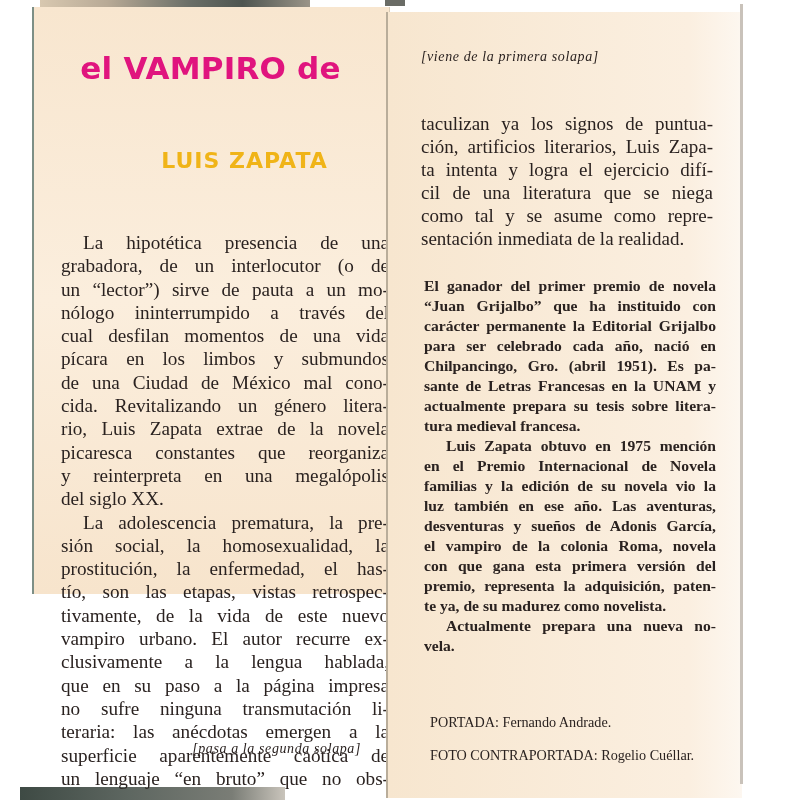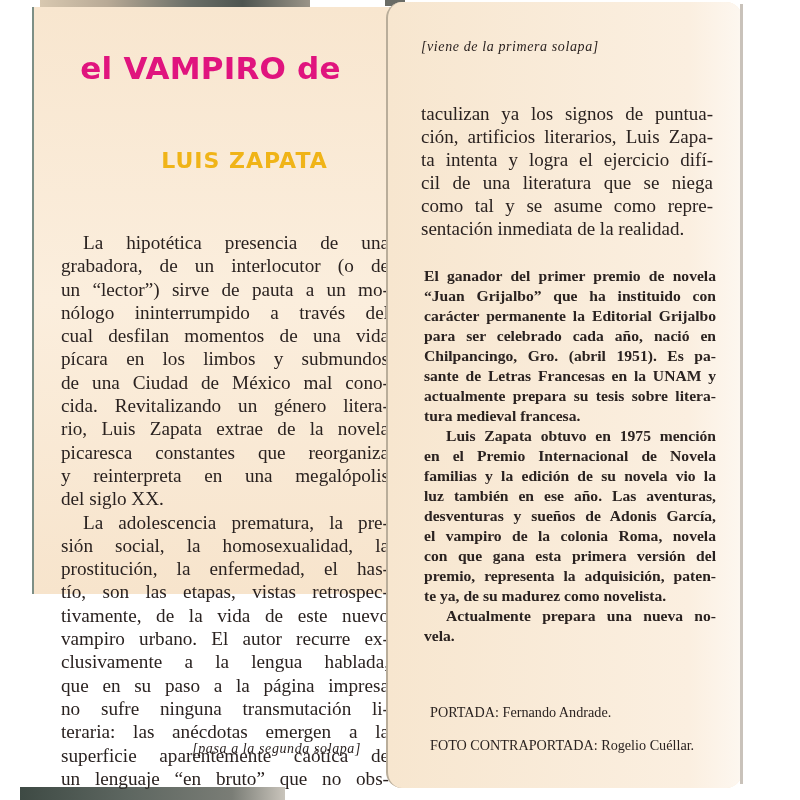--- a/index.html
+++ b/index.html
@@ -28,24 +28,23 @@
       box-sizing: border-box;
       font-family: "Liberation Serif", "DejaVu Serif", serif;
       color: #2a2220;
     }
     .flap-left {
       left: 32px; top: 7px; width: 358px; height: 587px;
       border-right: 1px solid #d9ccb8;
       box-shadow: inset 2px 0 0 #7d8f86;
     }
     .flap-right {
-      left: 386px; top: 2px; width: 356px; height: 786px;
+      left: 386px; top: 12px; width: 356px; height: 786px;
       border-left: 2px solid #b9ad9a;
       background-image: linear-gradient(90deg, #f7e6cf 0%, #fbefe0 85%, #fdf7f0 100%);
-      border-radius: 16px;
     }
     .edge-right {
       position: absolute; left: 740px; top: 4px; width: 3px; height: 780px;
       background: #c9c2ba;
     }
 
     .title {
       position: absolute; left: 0; width: 100%;
       text-align: center;
       font-family: "DejaVu Sans", "Liberation Sans", sans-serif;

